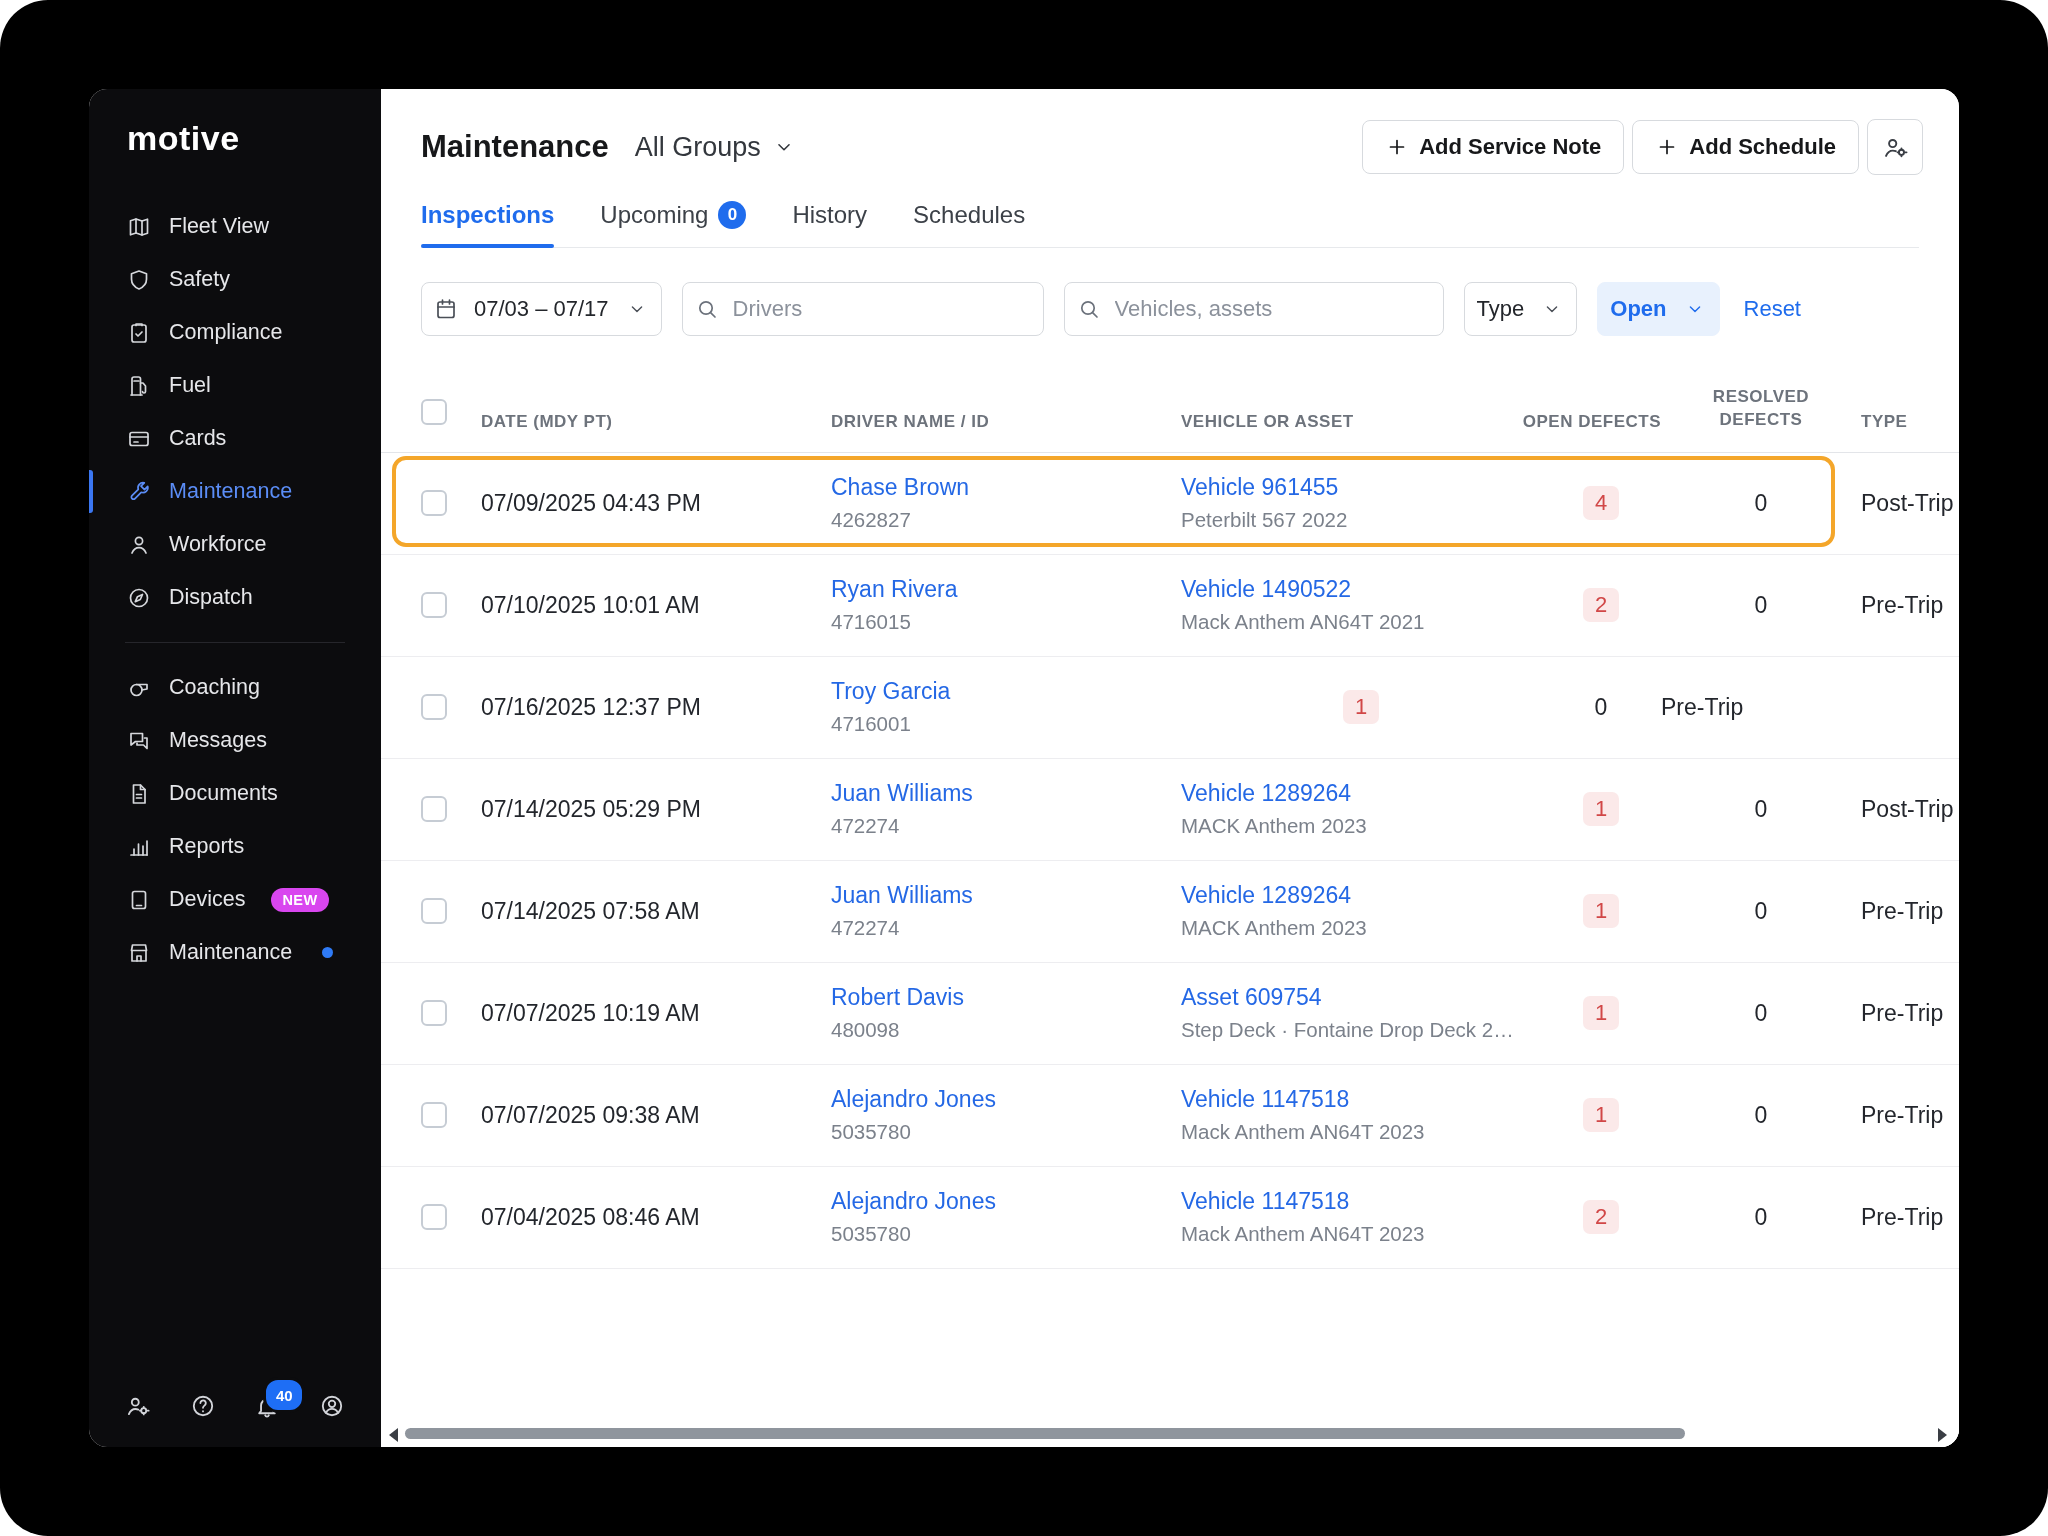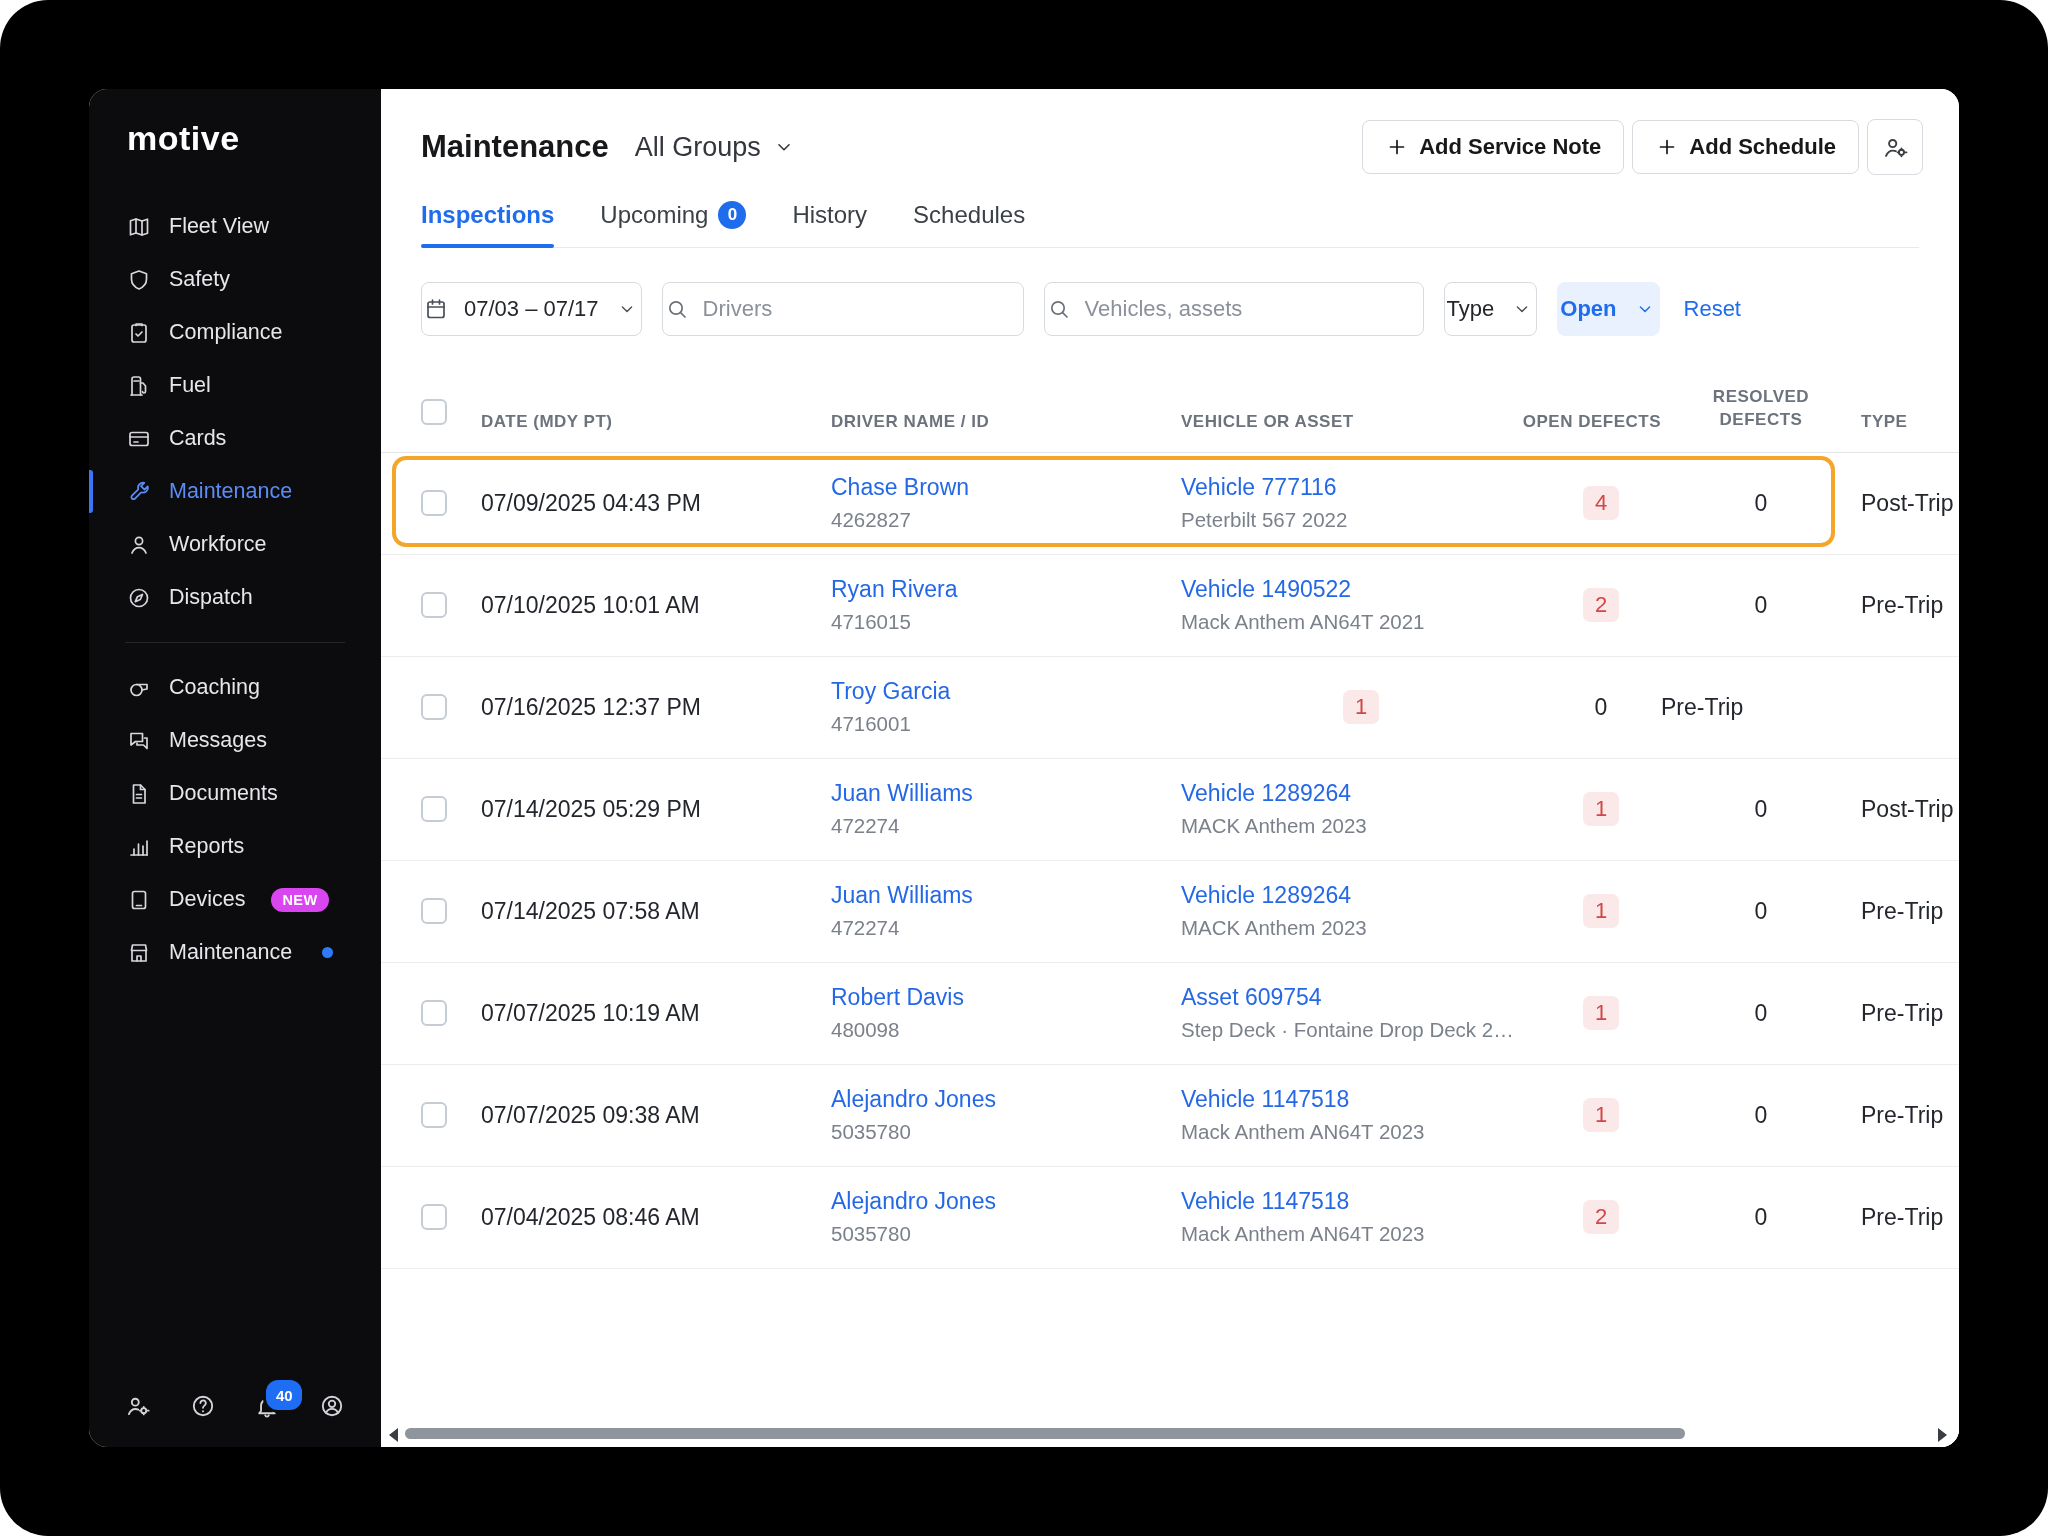--- a/index.html
+++ b/index.html
@@ -37,21 +37,21 @@
   .iconbtn{width:54px;height:54px;border:1px solid #d7dade;border-radius:8px;display:flex;align-items:center;justify-content:center;cursor:pointer;background:#fff;}
   .iconbtn .ic{width:27px;height:27px;color:#3a3e45;}
 
   .tabs{display:flex;gap:46px;margin:26px 40px 0;border-bottom:1px solid #e7e9ec;align-items:flex-end;}
   .tab{position:relative;display:flex;align-items:center;gap:10px;font-size:24px;color:#3c4148;padding-bottom:18px;cursor:pointer;}
   .tab.active{color:#1f6ced;font-weight:600;}
   .tab.active::after{content:"";position:absolute;left:0;right:0;bottom:-1px;height:4px;background:#1f6ced;border-radius:2px;}
   .tbadge{min-width:28px;height:28px;border-radius:14px;background:#1f6ced;color:#fff;font-size:17px;font-weight:700;display:flex;align-items:center;justify-content:center;}
 
   .filters{display:flex;align-items:center;gap:20px;margin:34px 40px 0;}
-  .fbox{display:flex;align-items:center;gap:12px;height:54px;border:1px solid #d7dade;border-radius:8px;padding:0 2px;font-size:22px;color:#23262b;background:#fff;cursor:pointer;box-sizing:border-box;}
+  .fbox{display:flex;align-items:center;gap:12px;height:54px;border:1px solid #d7dade;border-radius:8px;padding:0 12px;font-size:22px;color:#23262b;background:#fff;cursor:pointer;box-sizing:border-box;}
   .fbox .ic{width:24px;height:24px;color:#4a4f57;flex:0 0 24px;}
   .fbox .ic.mag{color:#6b717b;}
   .fbox.search{width:362px;cursor:text;}
   .fbox.search input{border:none;outline:none;flex:1;min-width:0;font-size:22px;font-family:inherit;color:#23262b;background:transparent;}
   .fbox.search input::placeholder{color:#8b919b;}
   .fsel{gap:16px;}
   .fsel .ic{width:20px;height:20px;}
   .open-sel{background:#e8f1fd;border:1px solid #e8f1fd;color:#1f6ced;font-weight:600;}
   .open-sel .ic{color:#1f6ced;}
   .reset{font-size:22px;color:#1f6ced;font-weight:500;cursor:pointer;margin-left:4px;}
@@ -385,21 +385,21 @@
         </div>
         <div id="rows">
             <div class="trow">
     <span class="cbx"></span>
     <div class="cell-date">07/09/2025 04:43 PM</div>
     <div>
       <a class="link">Chase Brown</a>
       <div class="sub">4262827</div>
     </div>
     <div>
-      <a class="link">Vehicle 777116</a>
+      <a class="link">Vehicle 961455</a>
       <div class="sub">Peterbilt 567 2022</div>
     </div>
     <div class="dwrap">
       <span class="dbadge">4</span>
     </div>
     <div class="res">0</div>
     <div class="type">Post-Trip</div>
   <div class="ring"></div>
             </div>
             <div class="trow">

